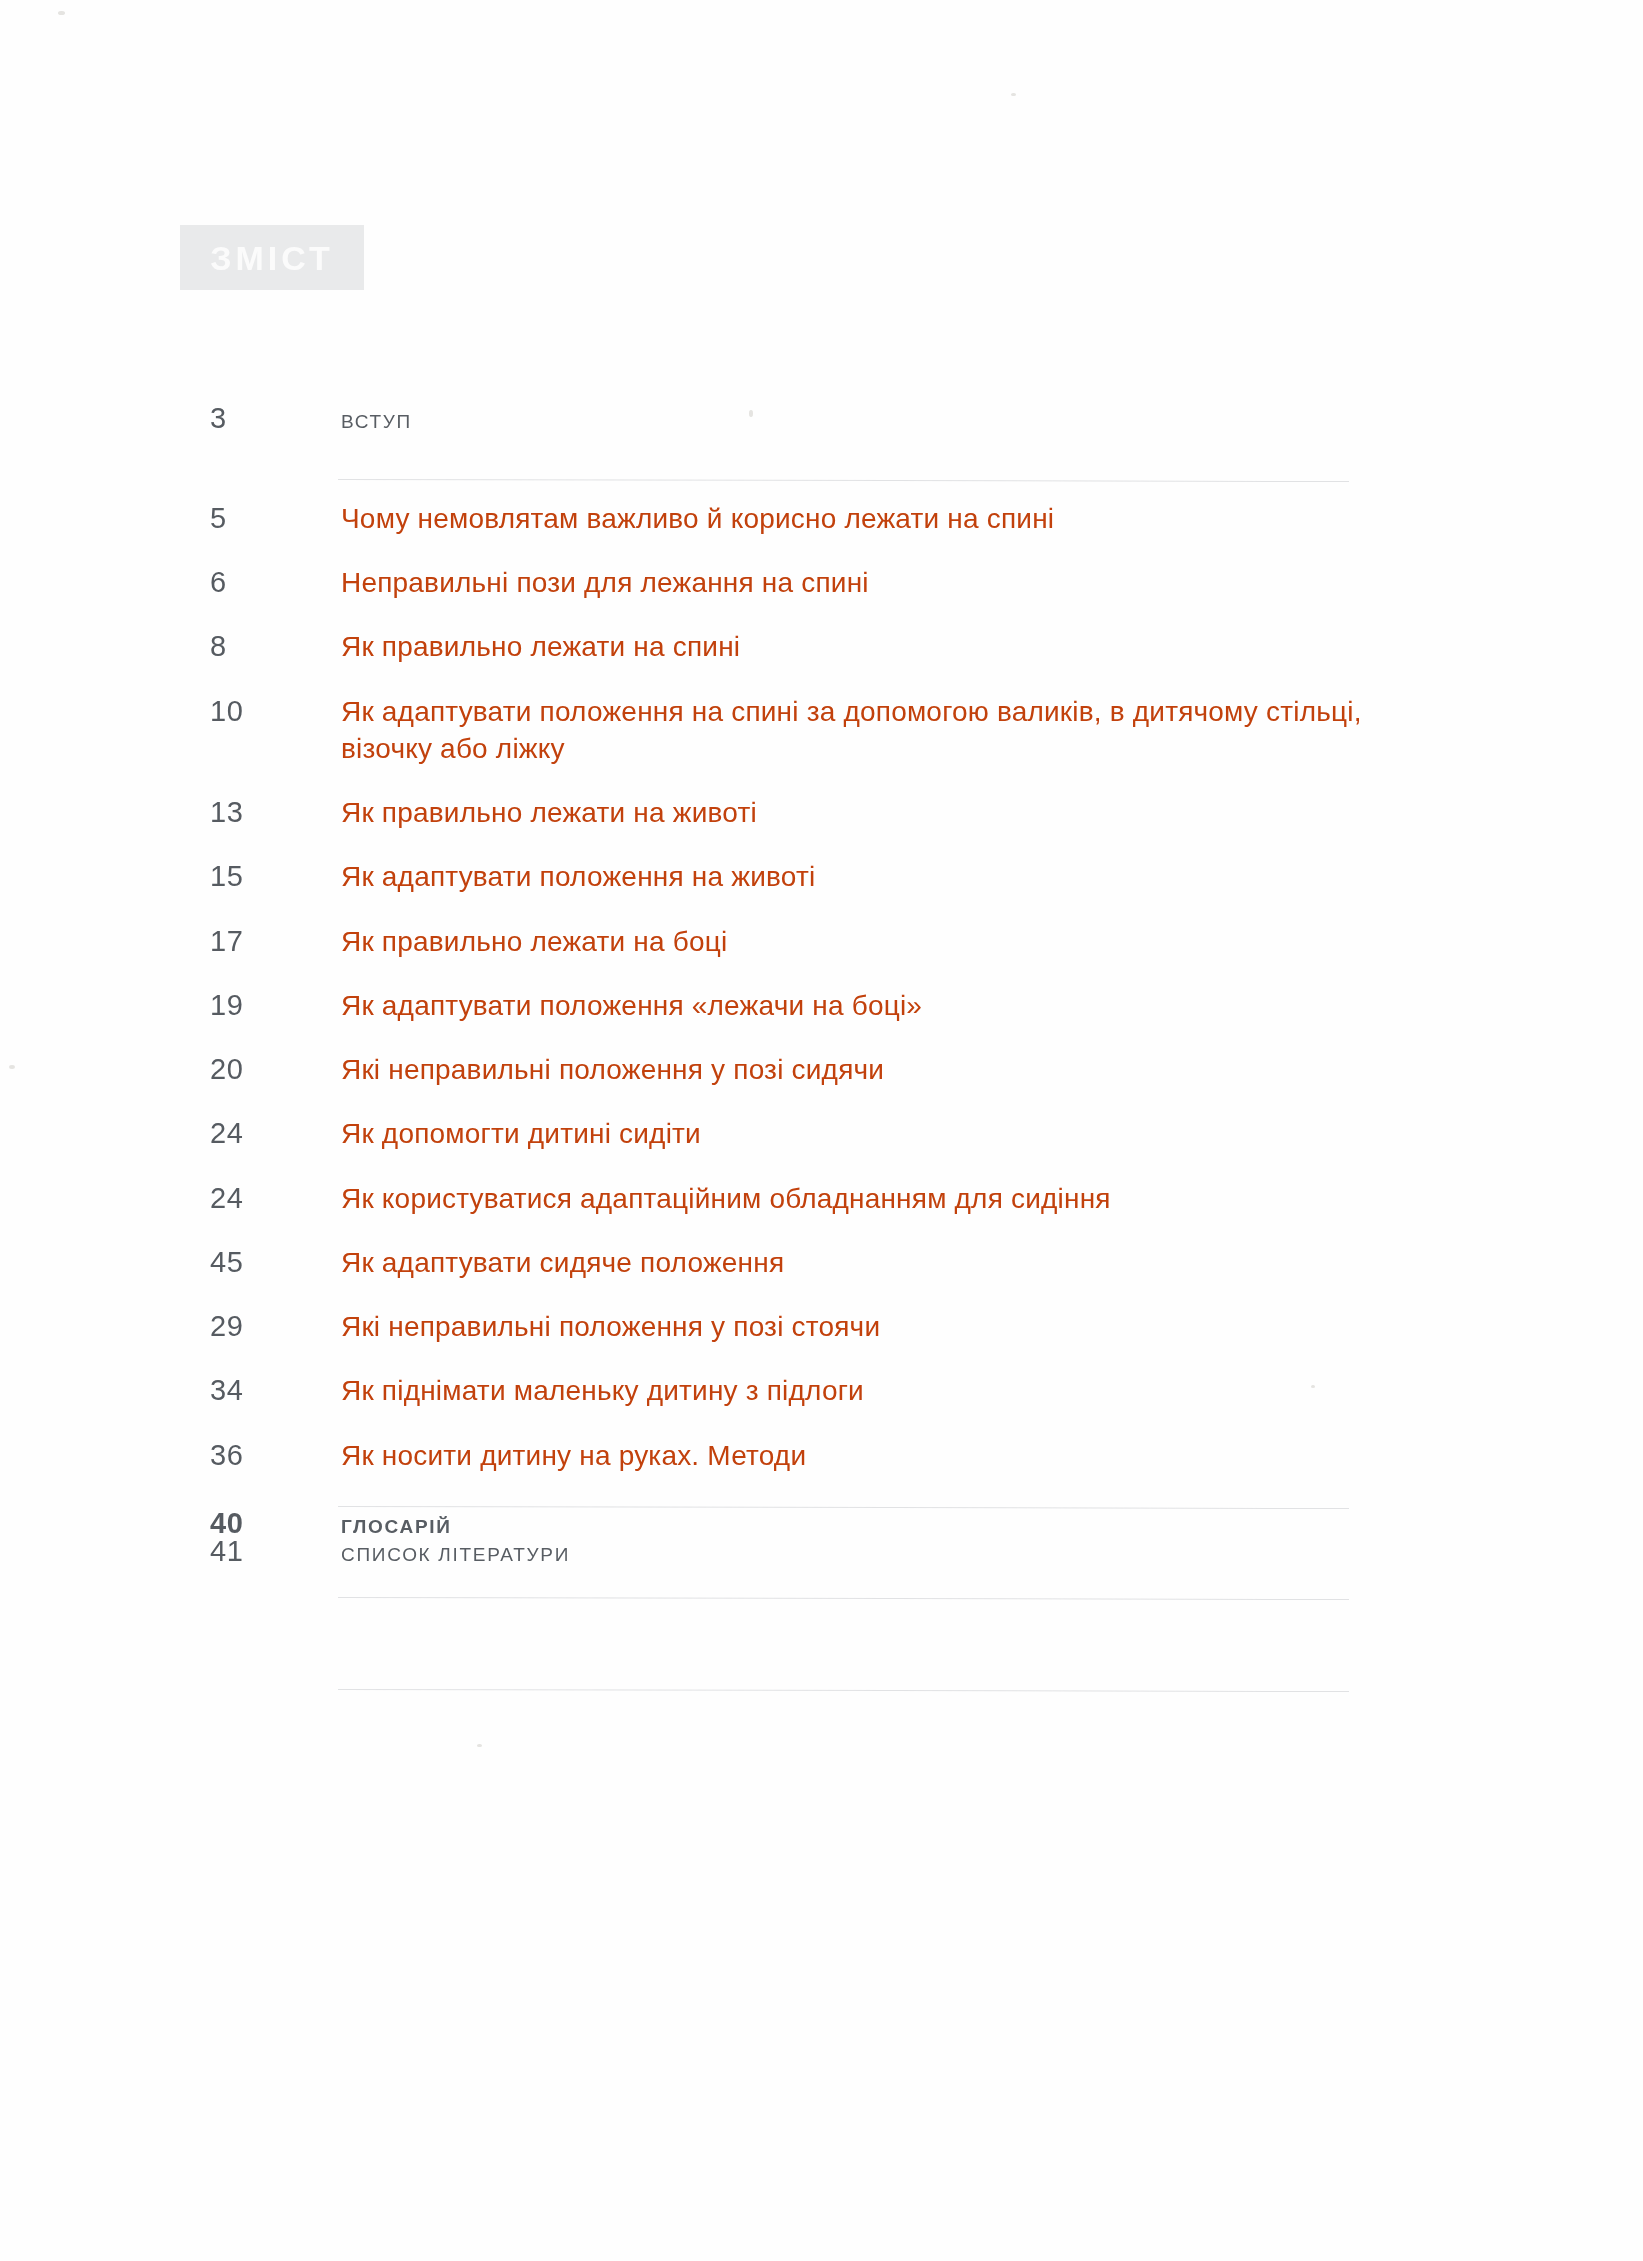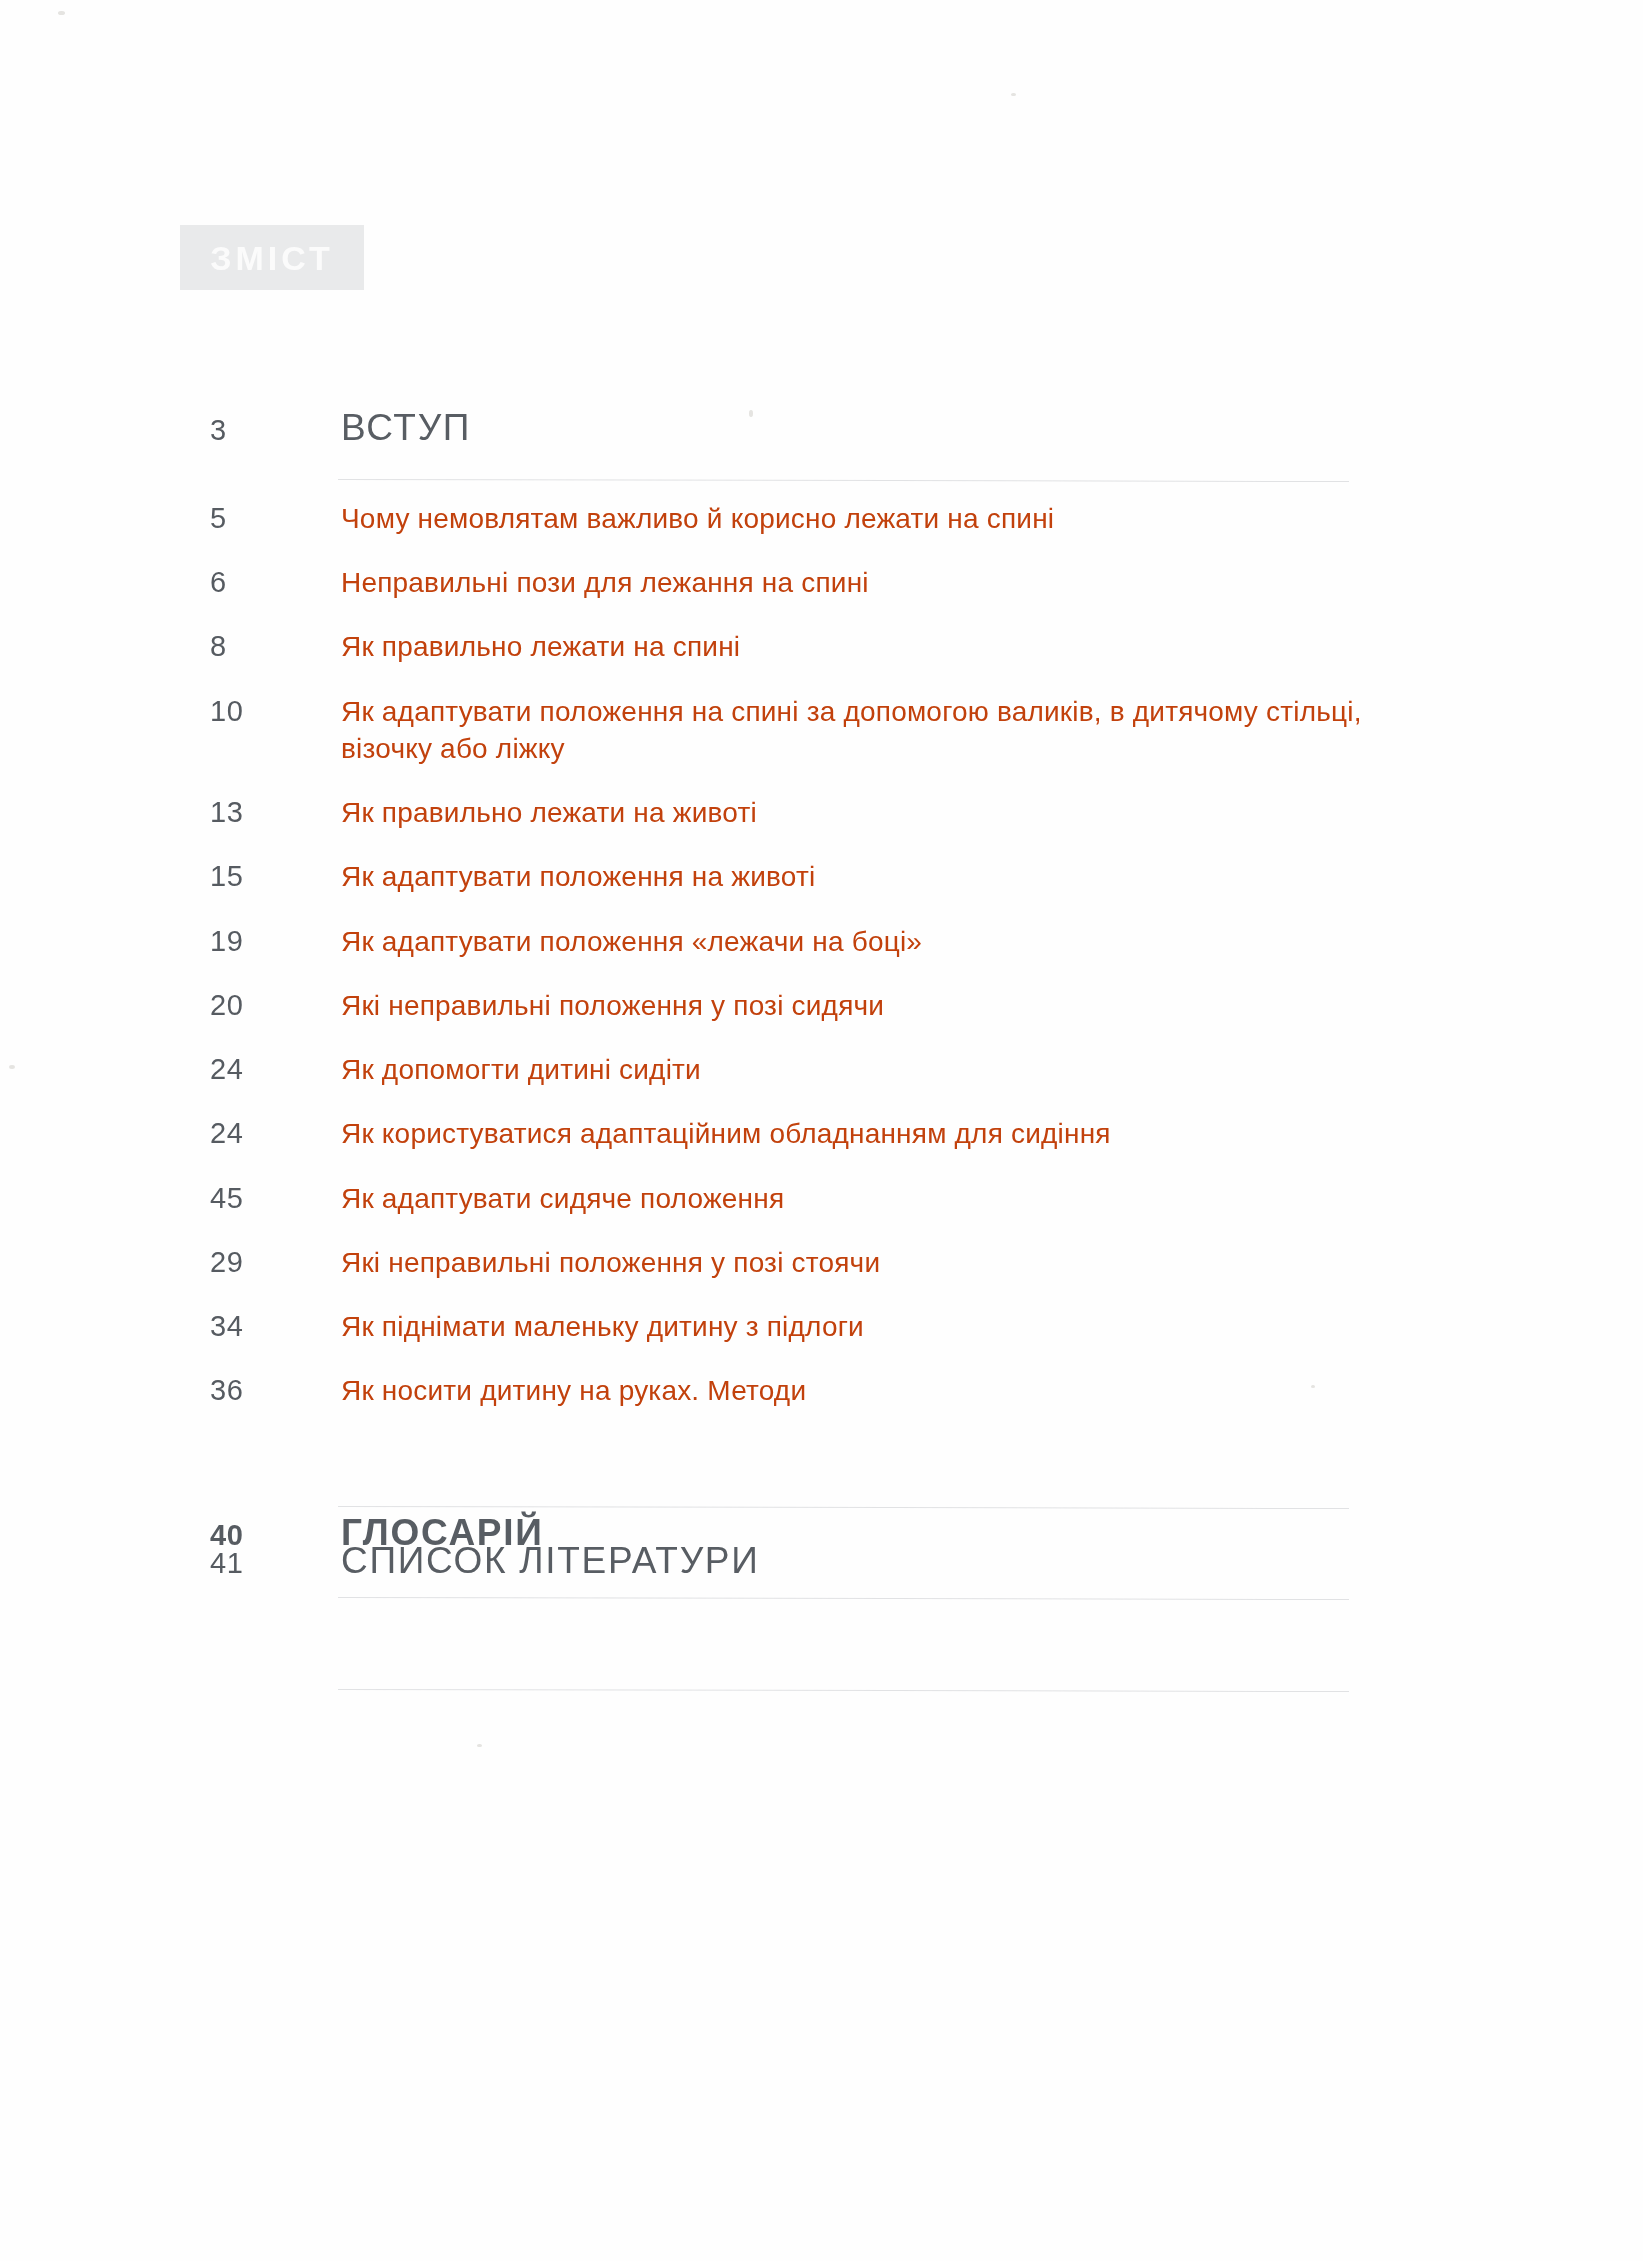--- a/index.html
+++ b/index.html
@@ -76,21 +76,21 @@
   .row-title {
     flex: 1 1 auto;
     font-size: 28px;
     line-height: 1.33;
     letter-spacing: 0.2px;
     color: #c2410c;
   }
 
   .row-title.caps {
     letter-spacing: 1.7px;
-    font-size: 37px;
+    font-size: 19px;
     color: #585d63;
   }
 
   
   .sec-main .row { margin-bottom: 27px; }
   .sec-main .row:last-child { margin-bottom: 16px; }
 
   
   .rule {
     position: absolute;
@@ -156,20 +156,24 @@
     <div class="row">
       <span class="row-num">13</span>
       <span class="row-title">Як правильно лежати на животі</span>
     </div>
 
     <div class="row">
       <span class="row-num">15</span>
       <span class="row-title">Як адаптувати положення на животі</span>
     </div>
 
+    <div class="row">
+      <span class="row-num">17</span>
+      <span class="row-title">Як правильно лежати на боці</span>
+    </div>
 
     <div class="row">
       <span class="row-num">19</span>
       <span class="row-title">Як адаптувати положення «лежачи на боці»</span>
     </div>
 
     <div class="row">
       <span class="row-num">20</span>
       <span class="row-title">Які неправильні положення у позі сидячи</span>
     </div>

